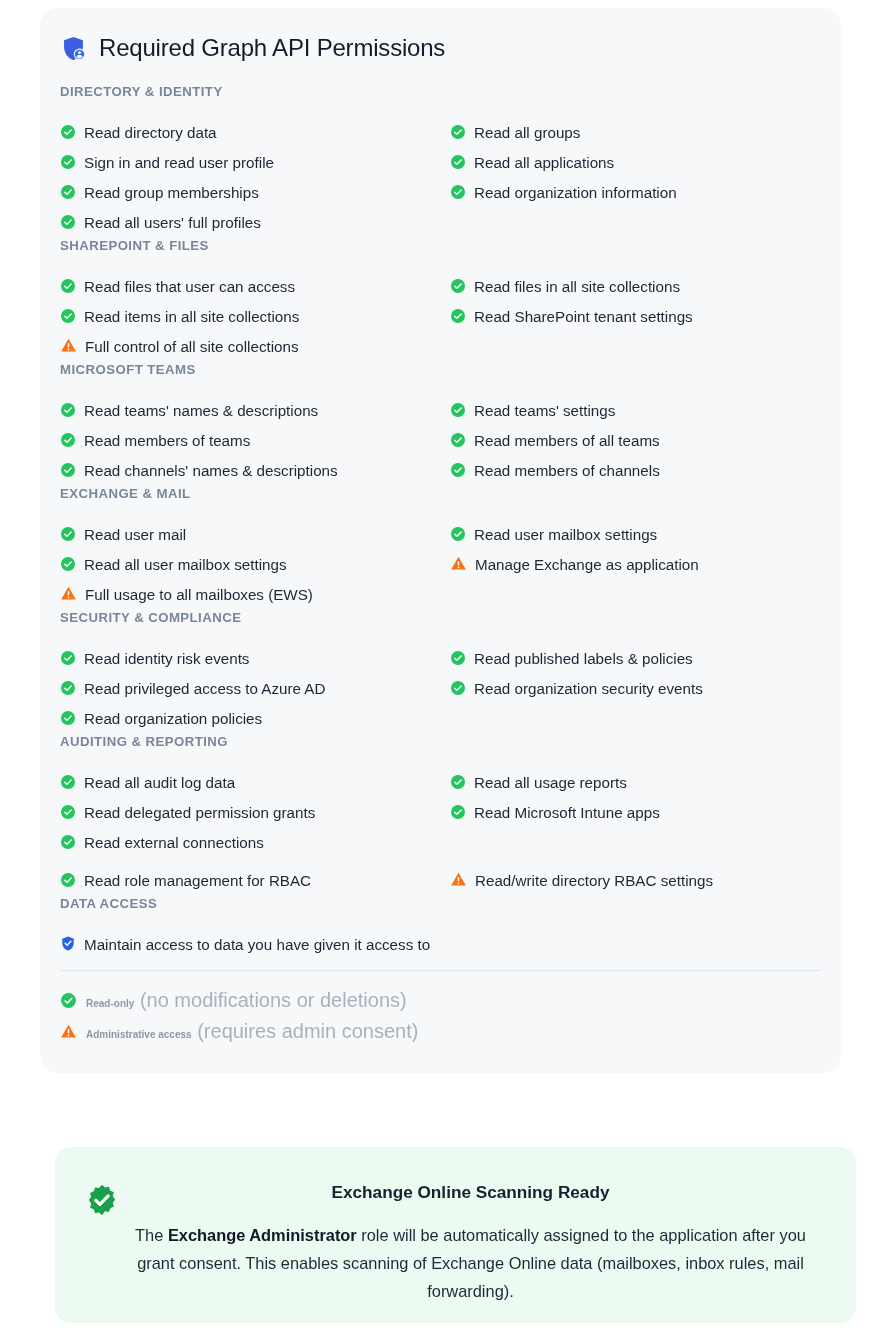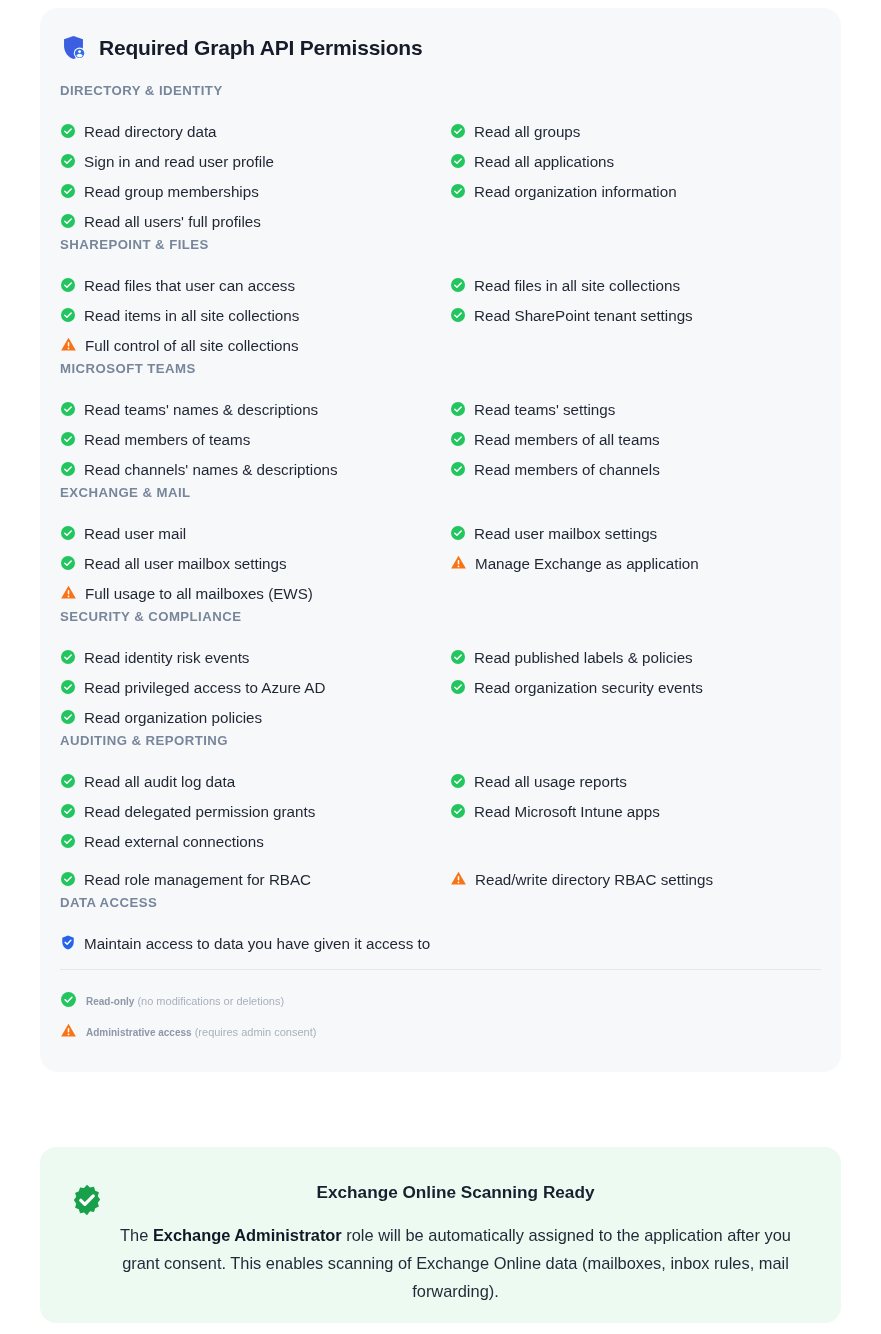--- a/index.html
+++ b/index.html
@@ -34,22 +34,22 @@
     display: flex;
     align-items: center;
     gap: 12px;
     padding: 4px 0 0 2px;
     margin-bottom: 22px;
   }
 
   .shield-user-icon { width: 27px; height: 27px; flex: 0 0 27px; display: block; }
 
   .card-title {
-    font-size: 21px;
-    font-weight: bold;
+    font-size: 24px;
+    font-weight: normal;
     color: #151b28;
     letter-spacing: -0.2px;
   }
 
   
   .section { margin-bottom: 8px; }
 
   .section-title {
     font-size: 13.2px;
     font-weight: bold;
@@ -101,28 +101,28 @@
     padding-left: 2px;
   }
 
   .legend-strong {
     font-size: 10px;
     font-weight: bold;
     color: #8d97a8;
   }
 
   .legend-muted {
-    font-size: 11px;
+    font-size: 20px;
     color: #a8b1be;
   }
 
   
   .ready-card {
     position: absolute;
-    left: 40px;
+    left: 55px;
     top: 1147px;
     width: 801px;
     height: 176px;
     background: #edfaf1;
     border-radius: 16px;
     padding: 22px 30px 20px 30px;
     display: flex;
     gap: 14px;
   }
 

